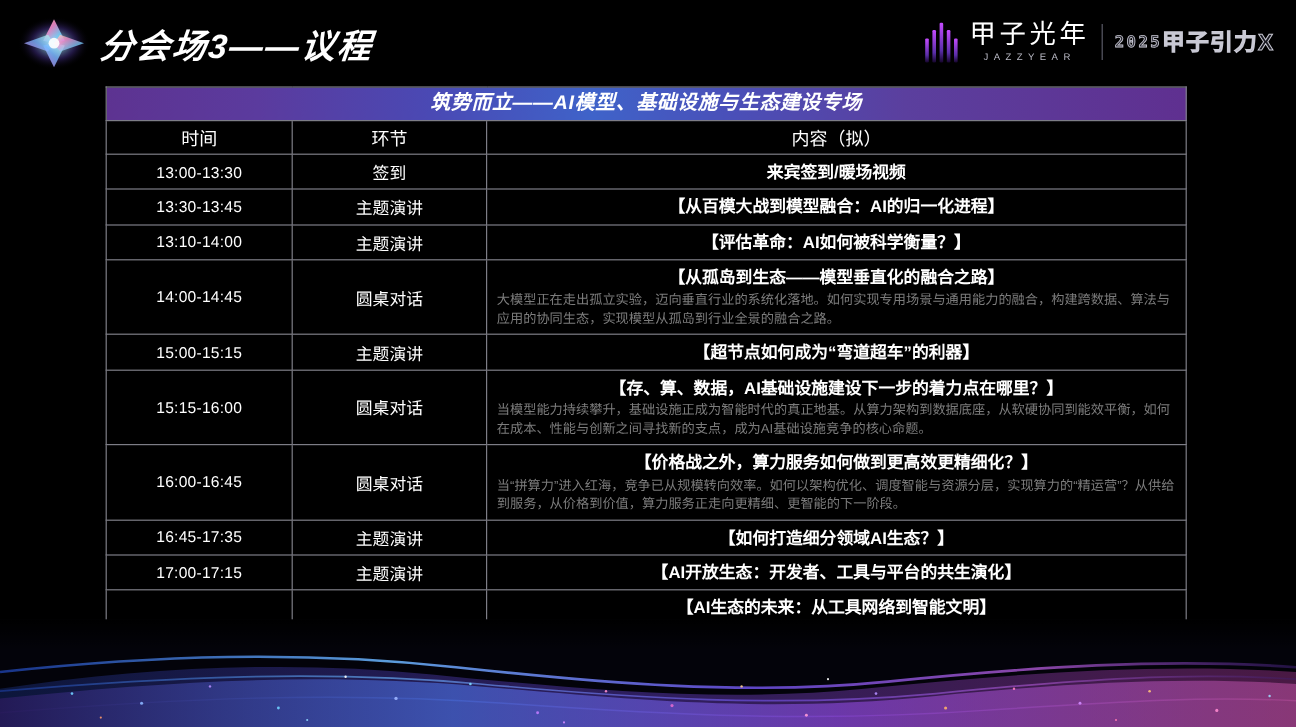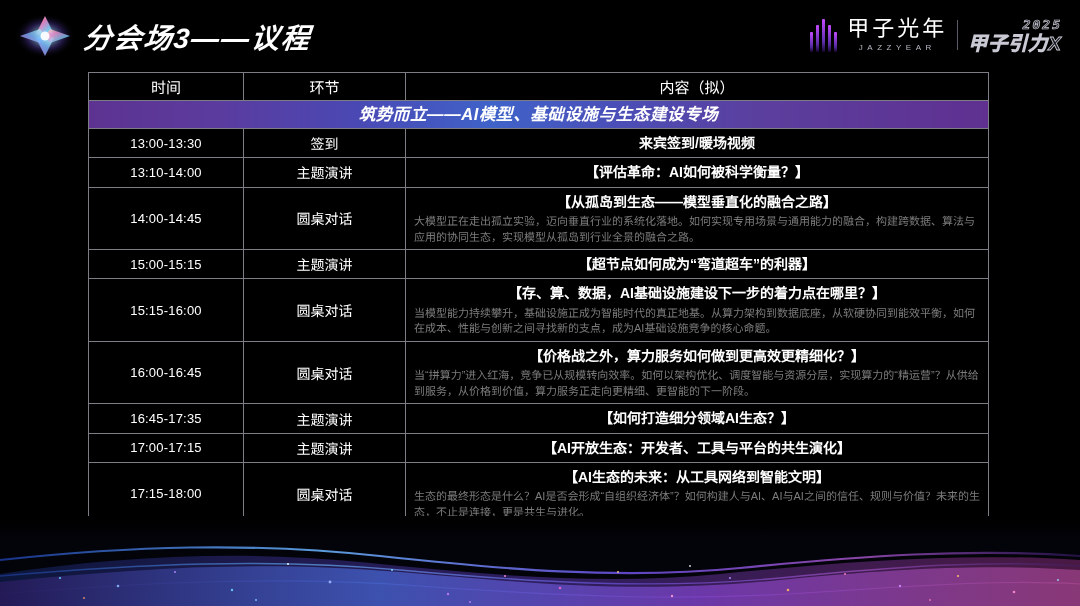--- a/index.html
+++ b/index.html
@@ -68,21 +68,21 @@
   }
   .brand-bars i:nth-child(1){ height:20px; }
   .brand-bars i:nth-child(2){ height:27px; }
   .brand-bars i:nth-child(3){ height:33px; }
   .brand-bars i:nth-child(4){ height:27px; }
   .brand-bars i:nth-child(5){ height:20px; }
   .brand-words { display:flex; flex-direction:column; align-items:center; line-height:1; }
   .brand-cn { font-size:22px; color:#fff; letter-spacing:3px; font-weight:500; }
   .brand-en { font-size:8px; color:#b9b9c4; letter-spacing:4.5px; margin-top:4px; }
   .brand-sep { width:1px; height:30px; background:#5a5a66; }
-  .brand-right { display:flex; flex-direction:column; align-items:flex-end; line-height:1;font-style:italic; }
+  .brand-right { display:flex; flex-direction:row; align-items:center; line-height:1; }
   .brand-year {
     font-size:13px; letter-spacing:2px; font-weight:bold;
     color:#2a2a33;
     -webkit-text-stroke:0.7px #c9c9d4;
     font-family:"DejaVu Sans Mono","Liberation Mono",monospace;
   }
   .brand-x {
     font-size:19px; letter-spacing:1px; font-weight:bold; margin-top:3px;
     color:#1a1a22;
     -webkit-text-stroke:0.8px #c9c9d4;
@@ -217,35 +217,40 @@
 
   <div class="agenda-wrap">
     <table class="agenda">
       <colgroup>
         <col class="col-time">
           <col class="col-type">
           <col class="col-detail">
       </colgroup>
       <thead>
         <tr>
+          <th class="banner-cell" colspan="3">
+            <span class="banner-text">筑势而立——AI模型、基础设施与生态建设专场</span>
+          </th>
+        </tr>
+        <tr>
           <th>时间</th>
           <th>环节</th>
           <th>内容（拟）</th>
         </tr>
-        <tr>
-          <th class="banner-cell" colspan="3">
-            <span class="banner-text">筑势而立——AI模型、基础设施与生态建设专场</span>
-          </th>
-        </tr>
       </thead>
       <tbody id="agenda-body">
           <tr class="r-short">
             <td class="cell-time">13:00-13:30</td>
             <td class="cell-type">签到</td>
             <td class="cell-detail"><span class="detail-title">来宾签到/暖场视频</span></td>
+          </tr>
+          <tr class="r-short">
+            <td class="cell-time">13:30-13:45</td>
+            <td class="cell-type">主题演讲</td>
+            <td class="cell-detail"><span class="detail-title">【从百模大战到模型融合：AI的归一化进程】</span></td>
           </tr>
           <tr class="r-short">
             <td class="cell-time">13:10-14:00</td>
             <td class="cell-type">主题演讲</td>
             <td class="cell-detail"><span class="detail-title">【评估革命：AI如何被科学衡量？】</span></td>
           </tr>
           <tr class="r-tall">
             <td class="cell-time">14:00-14:45</td>
             <td class="cell-type">圆桌对话</td>
             <td class="cell-detail"><span class="detail-title">【从孤岛到生态——模型垂直化的融合之路】</span><span class="detail-desc">大模型正在走出孤立实验，迈向垂直行业的系统化落地。如何实现专用场景与通用能力的融合，构建跨数据、算法与应用的协同生态，实现模型从孤岛到行业全景的融合之路。</span></td>

